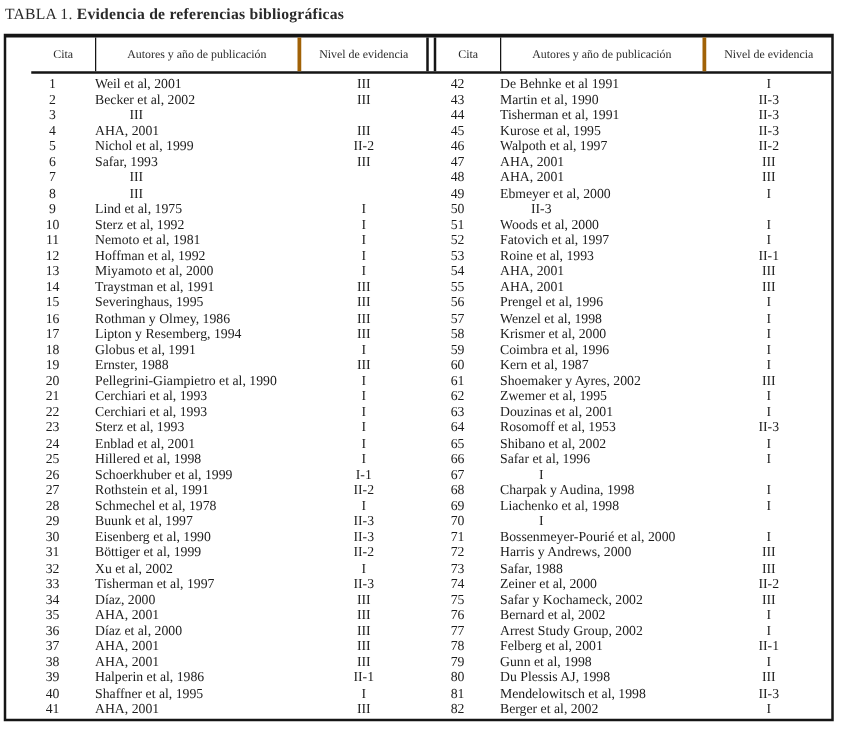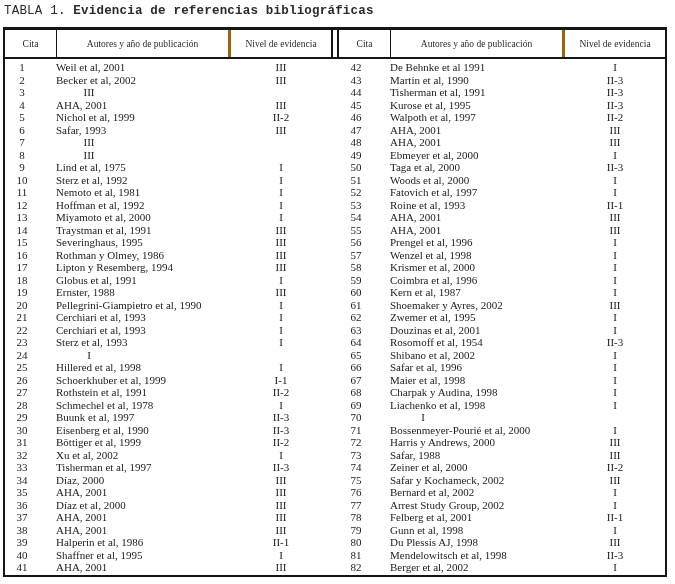--- a/index.html
+++ b/index.html
@@ -1,24 +1,24 @@
 <!DOCTYPE html>
 <html><head>
 <meta charset="utf-8">
 <style>
   * { margin:0; padding:0; box-sizing:border-box; }
   html,body { width:675px; height:584px; background:#ffffff; overflow:hidden; }
   body { font-family:"Liberation Serif", serif; color:#1c1c1c; position:relative; }
 
-  .title { position:absolute; left:4px; top:4px; font-family:Liberation Mono, monospace;
+  .title { position:absolute; left:4px; top:4px; font-family:Liberation Serif, serif;
            font-size:12.5px; letter-spacing:0.2px; color:#2a2a2a; white-space:nowrap; }
   .title .bold { font-weight:bold; }
 
   .reftable { position:absolute; left:3px; top:27px; width:664px; height:550px;
-              border:2px solid #151515; border-top-width:3px; background:#fff; }
+              border:2px solid #151515; border-top-width:3px; background:#fff;padding-left:20px; }
 
   .thead { display:flex; height:29px; border-bottom:2px solid #151515; font-size:9.5px; color:#2a2a2a; }
   .th { display:flex; align-items:center; justify-content:center; text-align:center; }
   .th-cita { width:52px; border-right:1px solid #151515; }
   .th-autores { flex:1; border-right:3px solid #a16207; }
   .th-nivel { width:100px; }
   .hdr-divider { width:8px; border-left:2px solid #151515; border-right:2px solid #151515; }
 
   .tbody { display:flex; padding-top:2px; }
   .half { flex:1; min-width:0; }
@@ -156,20 +156,21 @@
           <span class="autores">Cerchiari et al, 1993</span>
           <span class="nivel">I</span>
         </div>
         <div class="row">
           <span class="cita">23</span>
           <span class="autores">Sterz et al, 1993</span>
           <span class="nivel">I</span>
         </div>
         <div class="row">
           <span class="cita">24</span>
+          <span class="autores">Enblad et al, 2001</span>
           <span class="nivel">I</span>
         </div>
         <div class="row">
           <span class="cita">25</span>
           <span class="autores">Hillered et al, 1998</span>
           <span class="nivel">I</span>
         </div>
         <div class="row">
           <span class="cita">26</span>
           <span class="autores">Schoerkhuber et al, 1999</span>
@@ -288,21 +289,20 @@
           <span class="autores">AHA, 2001</span>
           <span class="nivel">III</span>
         </div>
         <div class="row">
           <span class="cita">49</span>
           <span class="autores">Ebmeyer et al, 2000</span>
           <span class="nivel">I</span>
         </div>
         <div class="row">
           <span class="cita">50</span>
-          <span class="autores">Taga et al, 2000</span>
           <span class="nivel">II-3</span>
         </div>
         <div class="row">
           <span class="cita">51</span>
           <span class="autores">Woods et al, 2000</span>
           <span class="nivel">I</span>
         </div>
         <div class="row">
           <span class="cita">52</span>
           <span class="autores">Fatovich et al, 1997</span>
@@ -358,36 +358,35 @@
           <span class="autores">Zwemer et al, 1995</span>
           <span class="nivel">I</span>
         </div>
         <div class="row">
           <span class="cita">63</span>
           <span class="autores">Douzinas et al, 2001</span>
           <span class="nivel">I</span>
         </div>
         <div class="row">
           <span class="cita">64</span>
-          <span class="autores">Rosomoff et al, 1954</span>
+          <span class="autores">Rosomoff et al, 1953</span>
           <span class="nivel">II-3</span>
         </div>
         <div class="row">
           <span class="cita">65</span>
           <span class="autores">Shibano et al, 2002</span>
           <span class="nivel">I</span>
         </div>
         <div class="row">
           <span class="cita">66</span>
           <span class="autores">Safar et al, 1996</span>
           <span class="nivel">I</span>
         </div>
         <div class="row">
           <span class="cita">67</span>
-          <span class="autores">Maier et al, 1998</span>
           <span class="nivel">I</span>
         </div>
         <div class="row">
           <span class="cita">68</span>
           <span class="autores">Charpak y Audina, 1998</span>
           <span class="nivel">I</span>
         </div>
         <div class="row">
           <span class="cita">69</span>
           <span class="autores">Liachenko et al, 1998</span>

